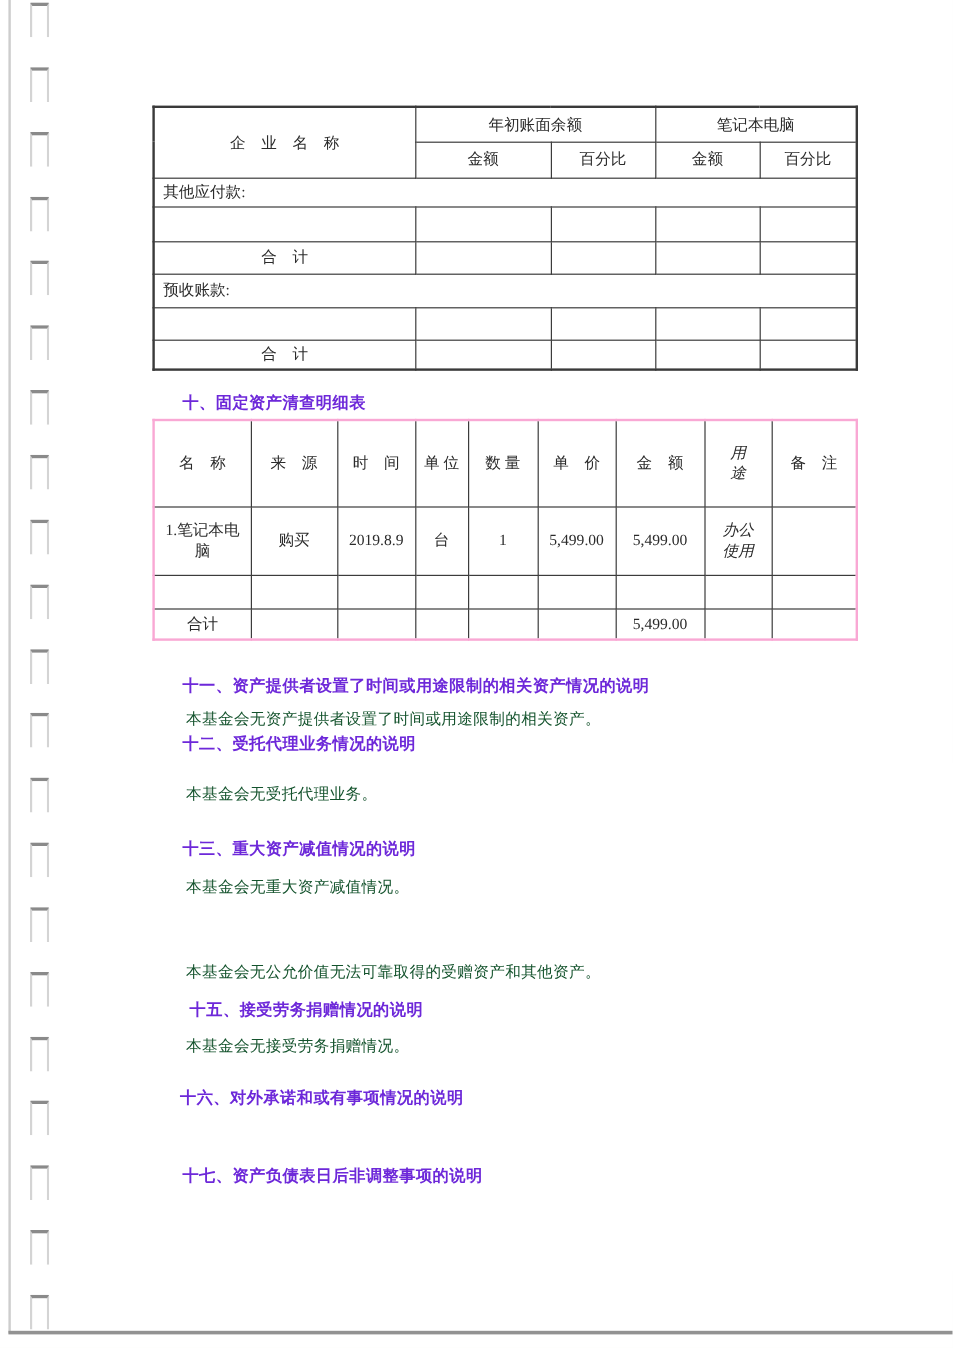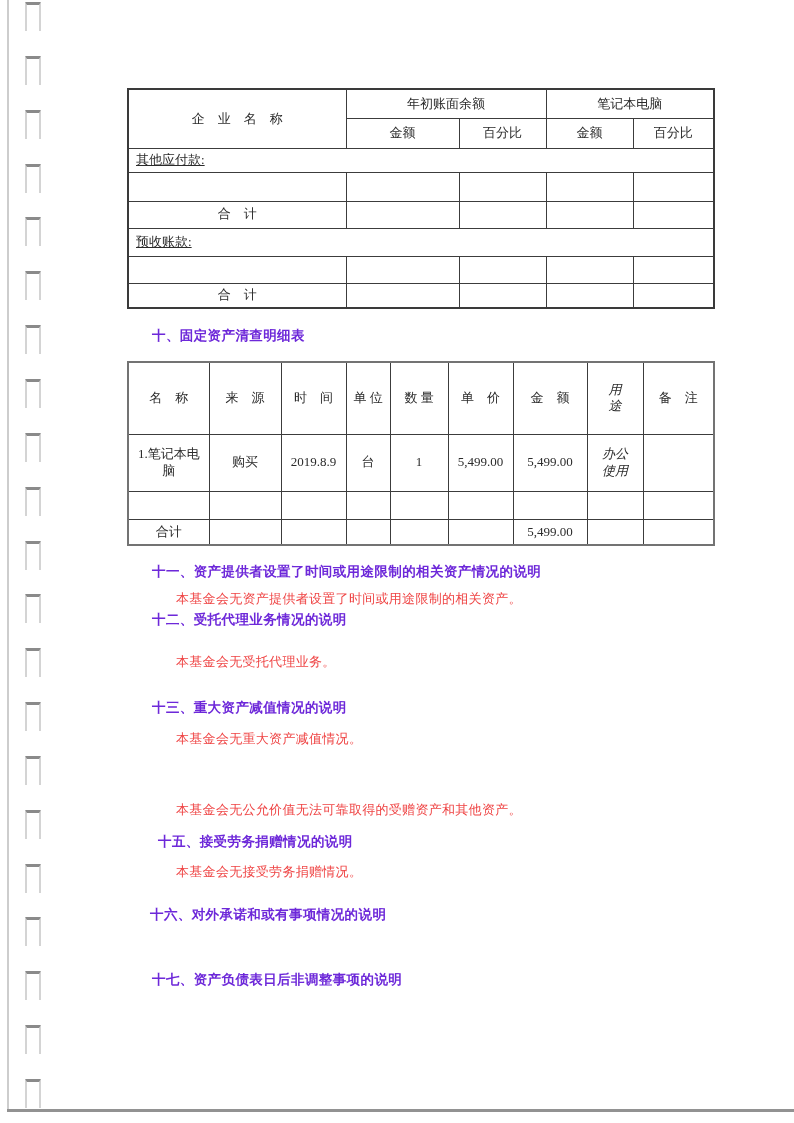--- a/index.html
+++ b/index.html
@@ -19,39 +19,39 @@
     position:absolute;left:25px;width:12px;height:26px;
     background:#ffffff;
     border-top:3px solid #8a8a8a;
     border-left:2px solid #d4d4d4;
     border-right:2px solid #d4d4d4;
     border-radius:1px 1px 0 0;
   }
   
   table{border-collapse:collapse;table-layout:fixed;position:absolute;}
   .t1{left:127px;top:88px;width:586px;border:2px solid #3a3a3a;}
-  .t2{left:127px;top:361px;width:586px;border:2px solid #737373;padding-left:44px;}
+  .t2{left:127px;top:349px;width:586px;border:2px solid #f9a8d4;padding-left:44px;}
   .t1 td,.t2 td{
     border:1px solid #3c3c3c;
     font-size:13px;line-height:1.25;
     text-align:center;vertical-align:middle;
     padding:1px 3px;color:#2b2b2b;
     overflow:hidden;
   }
-  .t1 td.section-cell{text-align:left;padding-left:7px;text-decoration:underline;}
+  .t1 td.section-cell{text-align:left;padding-left:7px;}
   .t2 td:nth-child(8){padding:0 9px;font-style:italic;}
   
   .doc-title,.doc-h{
     position:absolute;left:152px;
     font-weight:bold;font-size:13.5px;color:#6d28d9;
     letter-spacing:.4px;white-space:nowrap;
   }
   .doc-b{
-    position:absolute;left:176px;
-    font-size:13px;color:#ef4444;
+    position:absolute;left:155px;
+    font-size:13px;color:#14532d;
     letter-spacing:.3px;white-space:nowrap;
   }
 </style>
 </head>
 <body>
 
 <div class="page">
 
   <div class="edge-left"></div>
   <div class="edge-bottom"></div>

